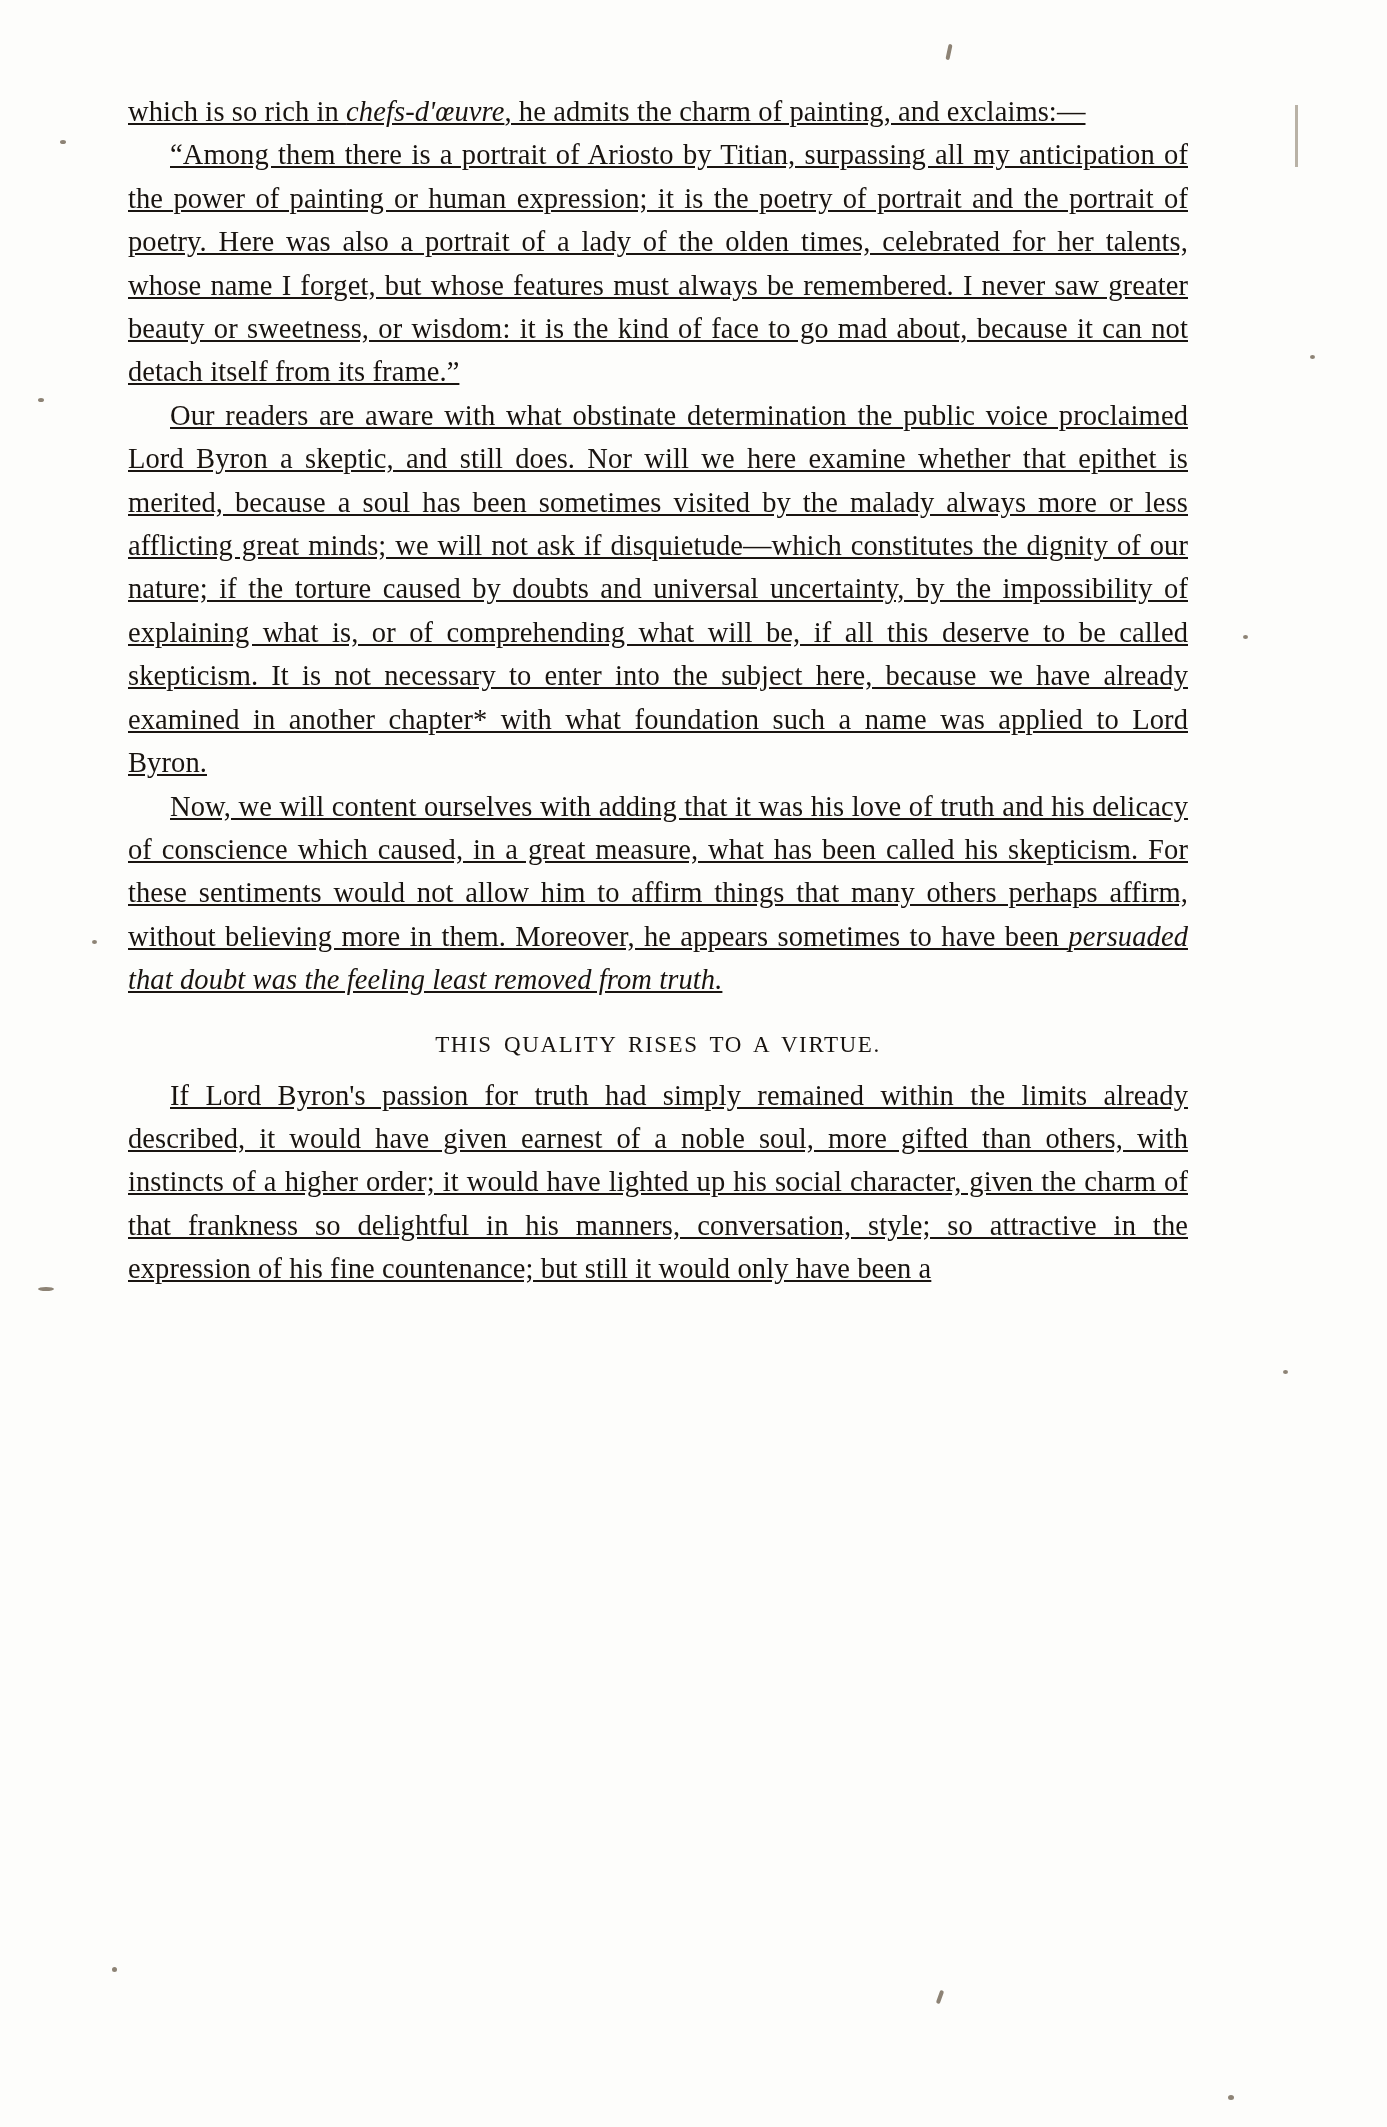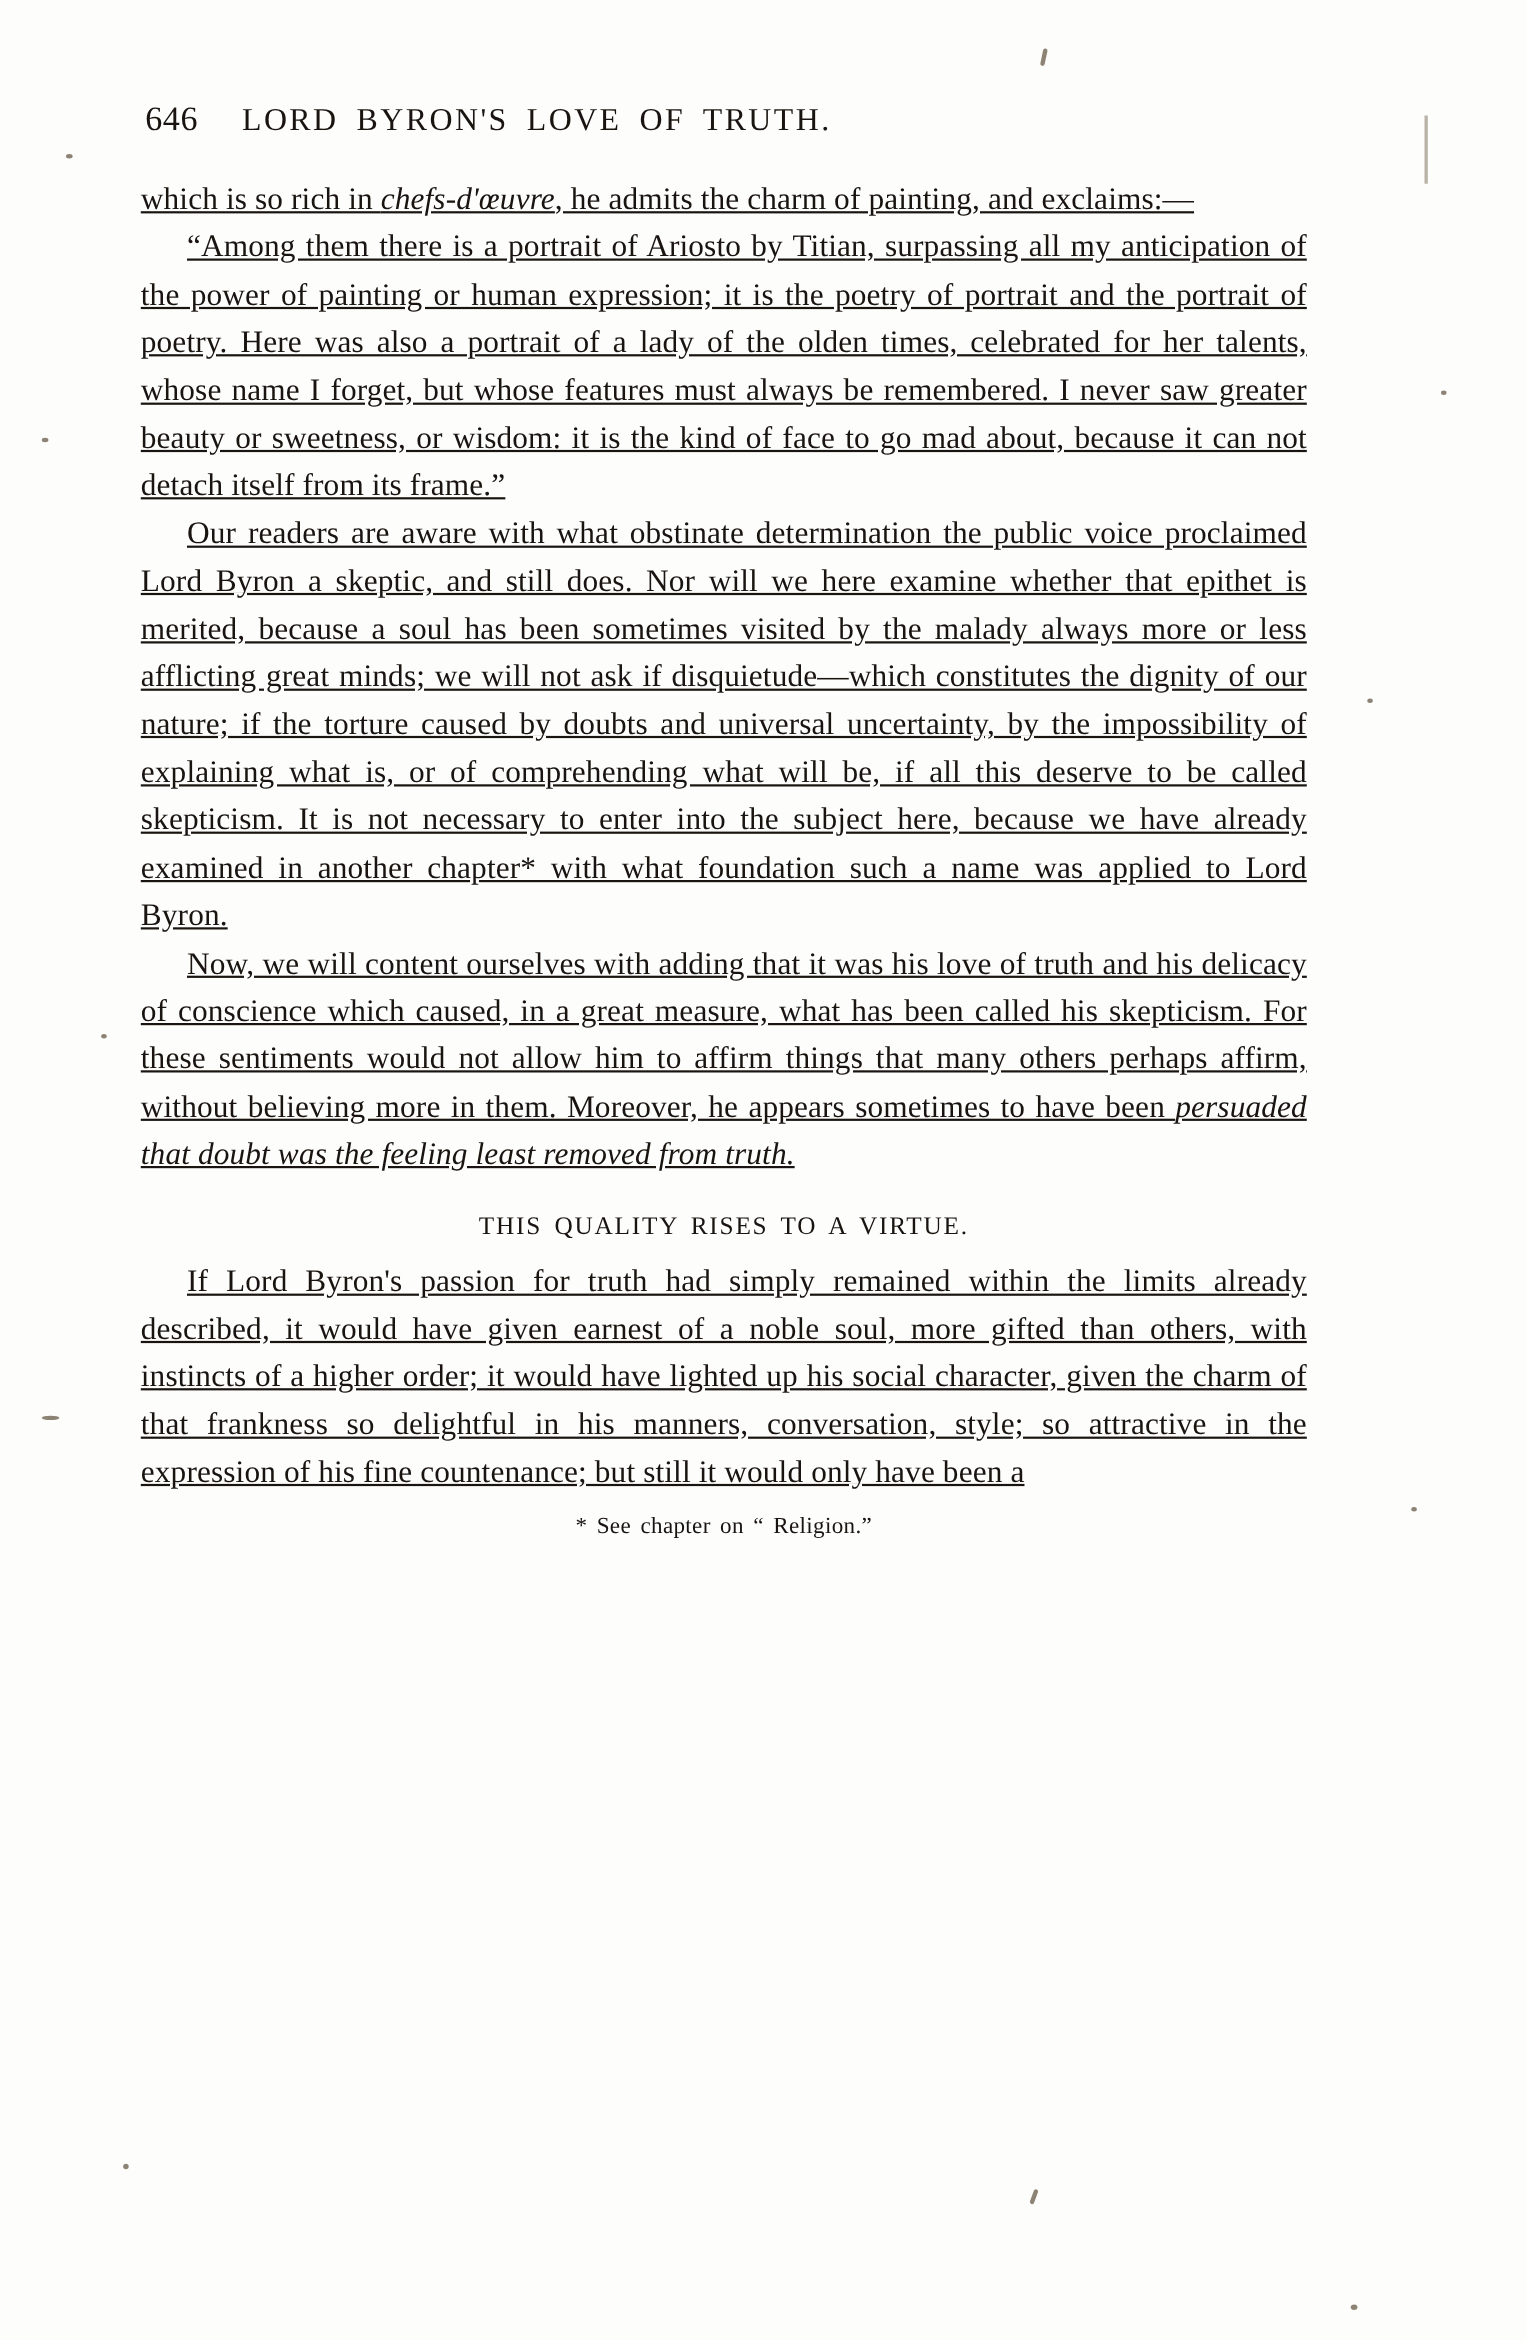--- a/index.html
+++ b/index.html
@@ -99,37 +99,32 @@
   <div class="speck" style="left:1243px; top:635px; width:5px; height:4px;"></div>
   <div class="speck" style="left:92px; top:940px; width:5px; height:4px;"></div>
   <div class="speck" style="left:38px; top:1287px; width:16px; height:4px;"></div>
   <div class="speck" style="left:1283px; top:1370px; width:5px; height:4px;"></div>
   <div class="speck" style="left:112px; top:1967px; width:5px; height:5px;"></div>
   <div class="speck" style="left:938px; top:1990px; width:4px; height:14px; transform:rotate(20deg); border-radius:2px;"></div>
   <div class="speck" style="left:1228px; top:2095px; width:6px; height:5px;"></div>
 
   <div class="content">
 
-    <div class="header">
-      <span class="folio">646</span>
-      <span class="running-title">LORD BYRON'S LOVE OF TRUTH.</span>
-    </div>
 
     <p>
       <span>which is so rich in </span><span class="it">chefs-d'œuvre</span><span>, he admits the charm of painting, and exclaims:—</span>
     </p>
 
     <p class="indent">“Among them there is a portrait of Ariosto by Titian, surpassing all my anticipation of the power of painting or human expression; it is the poetry of portrait and the portrait of poetry.   Here was also a portrait of a lady of the olden times, celebrated for her talents, whose name I forget, but whose features must always be remembered.   I never saw greater beauty or sweetness, or wisdom: it is the kind of face to go mad about, because it can not detach itself from its frame.”</p>
 
     <p class="indent">Our readers are aware with what obstinate determination the public voice proclaimed Lord Byron a skeptic, and still does.   Nor will we here examine whether that epithet is merited, because a soul has been sometimes visited by the malady always more or less afflicting great minds; we will not ask if disquietude—which constitutes the dignity of our nature; if the torture caused by doubts and universal uncertainty, by the impossibility of explaining what is, or of comprehending what will be, if all this deserve to be called skepticism.   It is not necessary to enter into the subject here, because we have already examined in another chapter* with what foundation such a name was applied to Lord Byron.</p>
 
     <p class="indent">
       <span>Now, we will content ourselves with adding that it was his love of truth and his delicacy of conscience which caused, in a great measure, what has been called his skepticism.   For these sentiments would not allow him to affirm things that many others perhaps affirm, without believing more in them. Moreover, he appears sometimes to have been </span><span class="it">persuaded that doubt was the feeling least removed from truth.</span>
     </p>
 
     <div class="subhead">This quality rises to a virtue.</div>
 
     <p class="indent">If Lord Byron's passion for truth had simply remained within the limits already described, it would have given earnest of a noble soul, more gifted than others, with instincts of a higher order; it would have lighted up his social character, given the charm of that frankness so delightful in his manners, conversation, style; so attractive in the expression of his fine countenance; but still it would only have been a</p>
 
-    <div class="footnote">* See chapter on “ Religion.”</div>
 
   </div>
 </div>
 
 </body></html>

